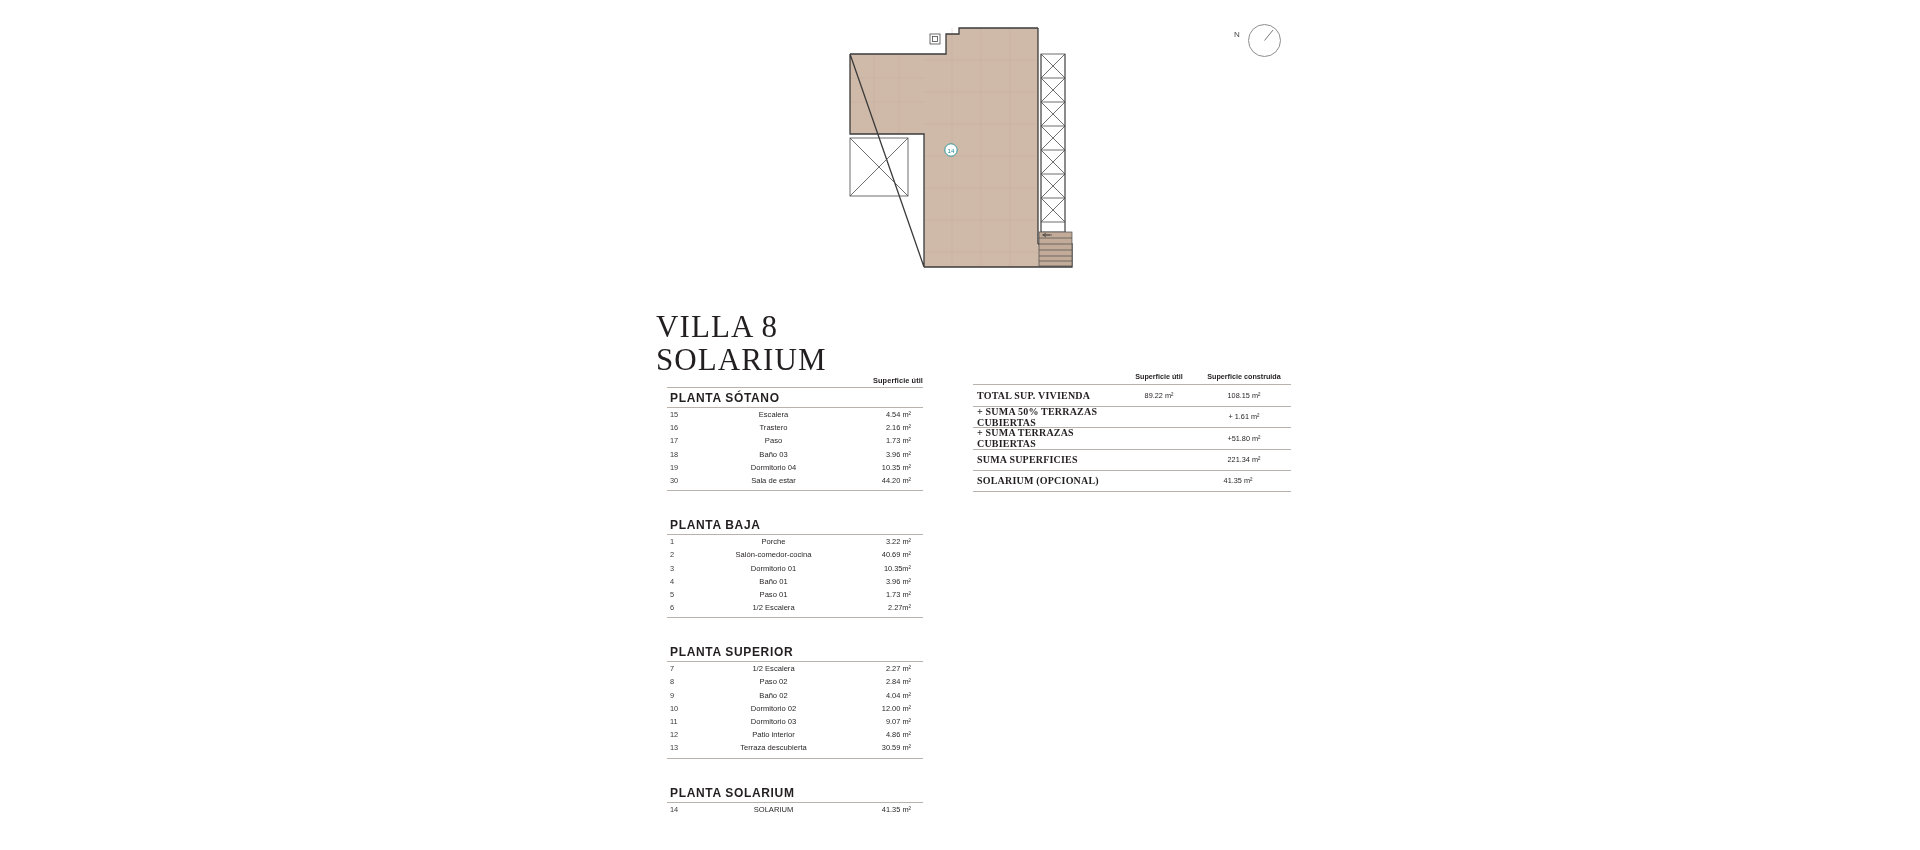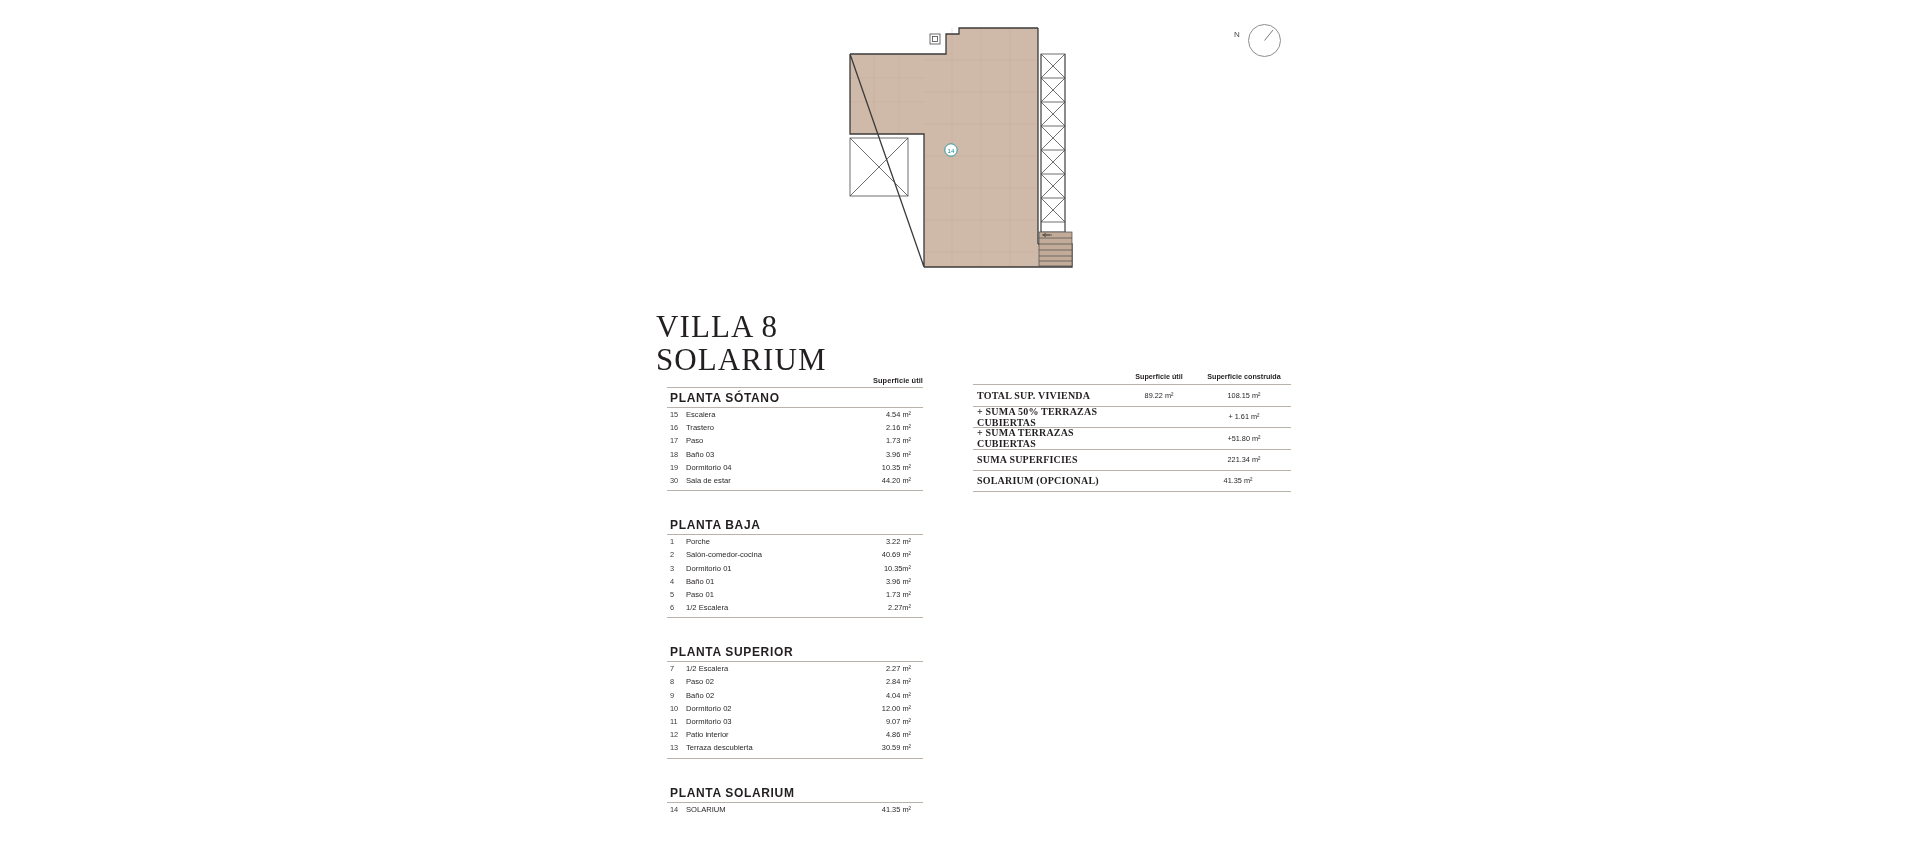--- a/index.html
+++ b/index.html
@@ -104,20 +104,21 @@
     width: 19px;
     text-align: left;
     padding-left: 3px;
     font-size: 7.4px;
     color: #3a3a3a;
   }
   .row .name {
     flex: 1;
     font-size: 7.6px;
     color: #231f20;
+    text-align: center;
   }
   .row .area {
     width: 62px;
     text-align: right;
     font-size: 7.4px;
     color: #231f20;
     padding-right: 12px;
   }
   .grp-sep {
     border-bottom: 1px solid #b9b2ab;

